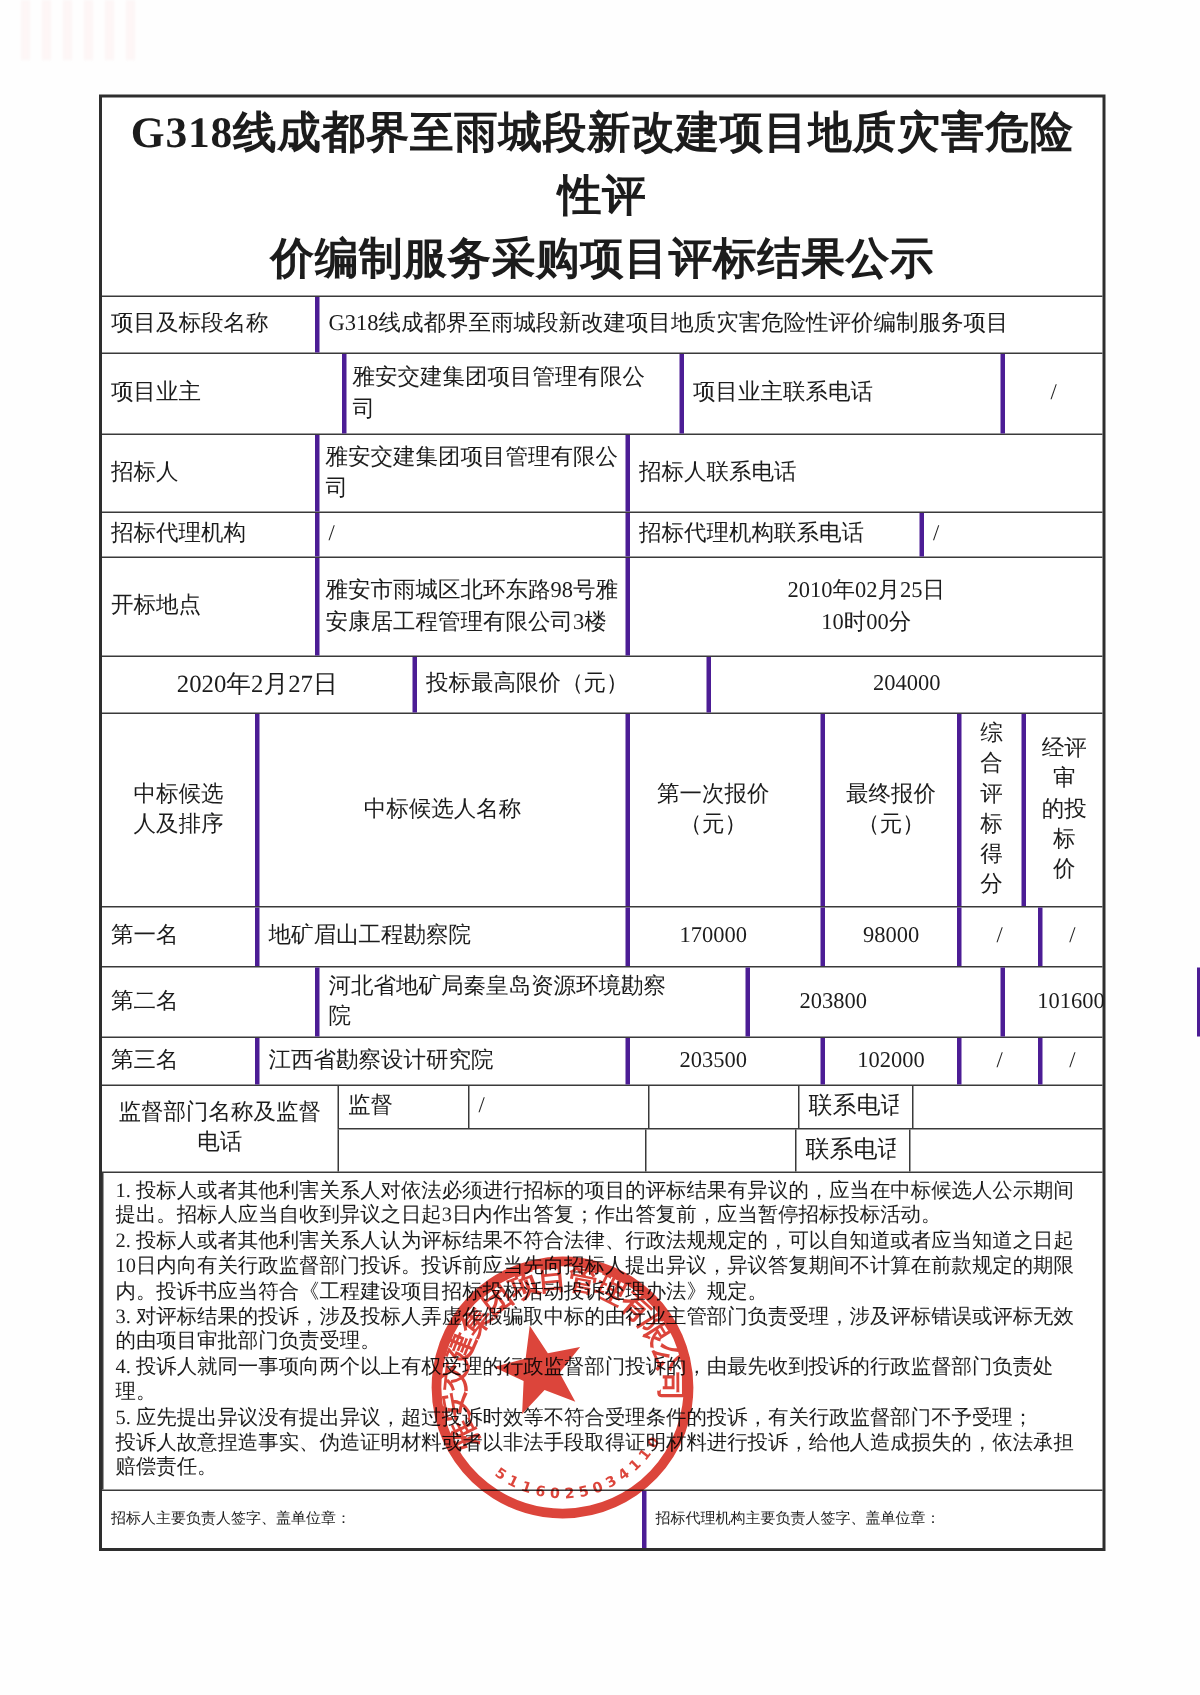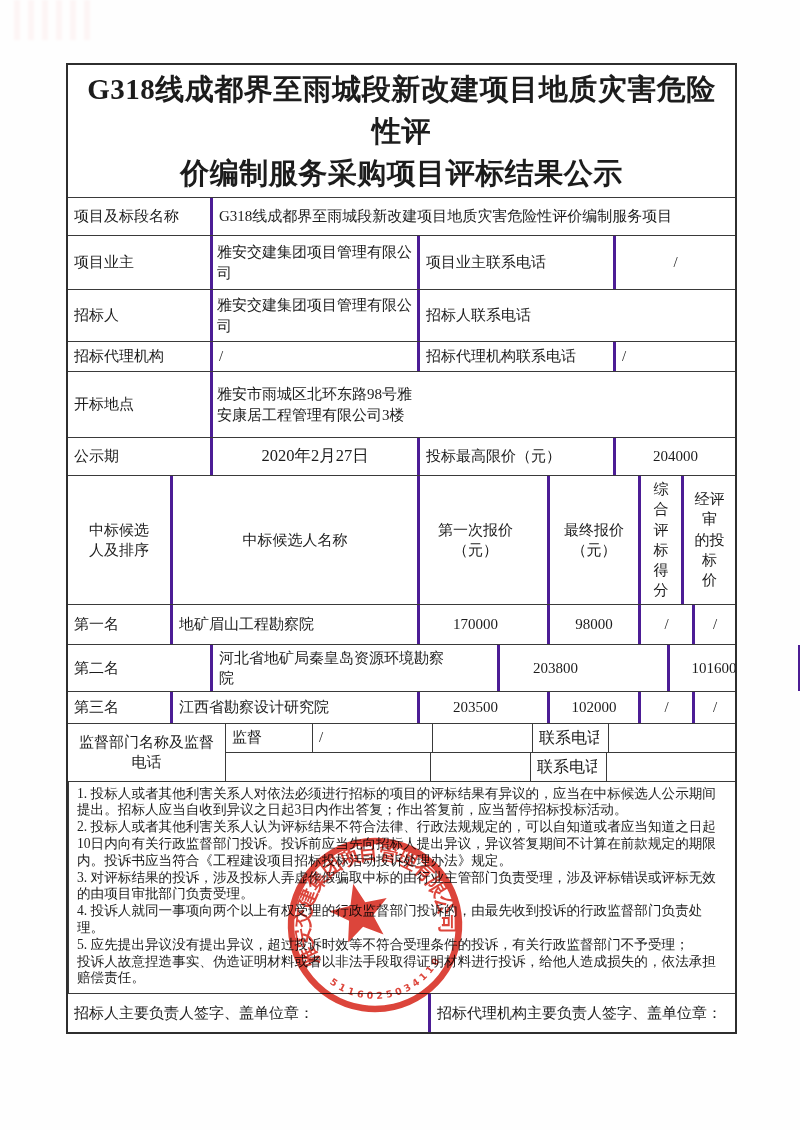--- a/index.html
+++ b/index.html
@@ -50,21 +50,21 @@
   .w120{width:120px; flex:none;} .w100{width:100px; flex:none;}
   .w76{width:76px; flex:none;}
   .w205{width:205px; flex:none;} .w360{width:360px; flex:none;} .grow{flex:1 1 auto;}
 
   .title-row { min-height:87px; }
   .title-cell {
     width:100%; justify-content:center; text-align:center;
     font-weight:bold; font-size:29px; line-height:42px; letter-spacing:0.5px;
     white-space:pre-line; border-left:none;
   }
-  .h38{min-height:38px;} .h54{min-height:54px;} .h52{min-height:52px;}
+  .h38{min-height:38px;} .h54{min-height:54px;gap:18px;} .h52{min-height:52px;}
   .h30{min-height:30px;} .h66{min-height:66px;} .h40{min-height:40px;}
   .h58{min-height:58px;} .h34{min-height:34px;gap:40px;} .h32{min-height:32px;}
   .h28{min-height:28px;} .h26{min-height:26px;}
 
   .value-wrap { padding:3px 4px; }
   .big-val { font-size:16.5px; }
 
   
   .sup-right { flex:1 1 auto; display:flex; flex-direction:column; min-width:0; }
   .sup-row { display:flex; flex:1;text-align:right; }
@@ -77,21 +77,21 @@
   }
 
   
   .objection-text {
     flex:1 1 auto; border-left:1px solid #3a3a3a;
     padding:4px 8px 6px 8px; font-size:13.6px; line-height:16.8px;
   }
   .objection-label { justify-content:flex-start; }
 
   .footer-row { min-height:39px; }
-  .footer-cell { font-size:15px; }
+  .footer-cell { font-size:10px; }
 
   
   .stamp {
     position:absolute; left:283px; top:833px; width:184px; height:184px;
     opacity:0.9; mix-blend-mode:multiply;
     transform:rotate(-13deg);
     pointer-events:none;
   }
 </style>
 </head>
@@ -129,24 +129,25 @@
     <div class="row h30">
       <div class="cell w142">招标代理机构</div>
       <div class="cell w207">/</div>
       <div class="cell w196">招标代理机构联系电话</div>
       <div class="cell grow">/</div>
     </div>
 
     <div class="row h66">
       <div class="cell w142">开标地点</div>
       <div class="cell w207 value-wrap">雅安市雨城区北环东路98号雅安康居工程管理有限公司3楼</div>
+      <div class="cell grow center pre">2010年02月25日
+10时00分</div>
     </div>
 
     <div class="row h38">
-      <div class="cell w142">公示期</div>
       <div class="cell w207 center big-val">2020年2月27日</div>
       <div class="cell w196">投标最高限价（元）</div>
       <div class="cell grow center">204000</div>
     </div>
 
     <div class="row h58">
       <div class="cell w102 center pre">中标候选
 人及排序</div>
       <div class="cell w247 center">中标候选人名称</div>
       <div class="cell w114 center pre">第一次报价

